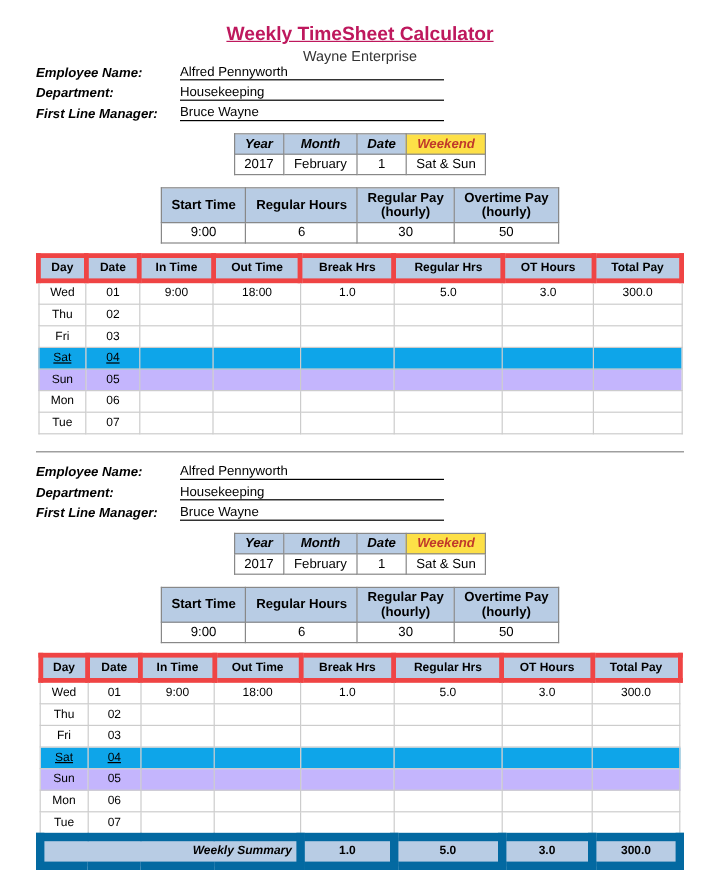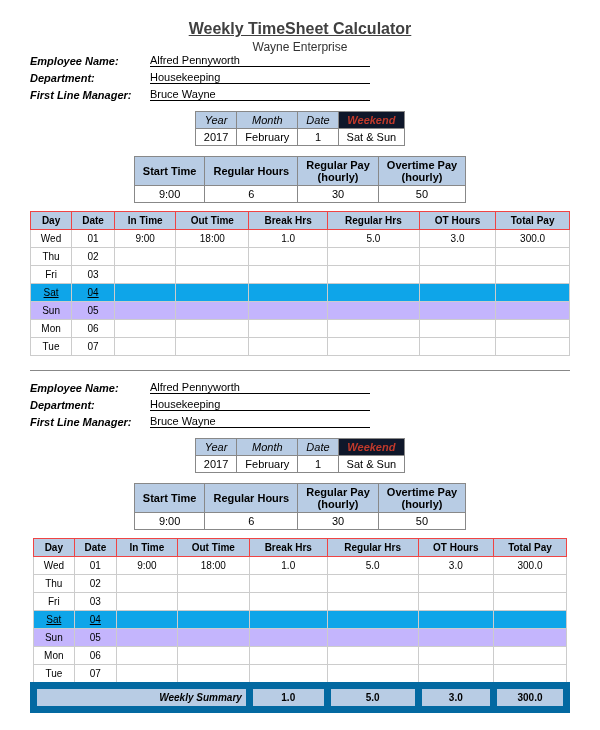--- a/index.html
+++ b/index.html
@@ -8,21 +8,21 @@
       font-size: 11px;
       background: #fff;
       color: #000;
       width: 600px;
       min-height: 730px;
       padding: 20px 30px;
     }
     .page-title {
       text-align: center;
       font-size: 16px;
-      color: #404040;
+      color: #be185d;
       text-decoration: underline;
       font-weight: bold;
       margin-bottom: 2px;
     }
     .company-name {
       text-align: center;
       font-size: 12px;
       color: #333;
     }
     .field-row {
@@ -49,24 +49,24 @@
     }
     .small-table td, .small-table th {
       border: 1px solid #888;
       padding: 2px 8px;
       text-align: center;
       font-size: 11px;
     }
     .header-blue {
       background-color: #b8cce4;
       font-style: italic;
-      font-weight: normal;
+      font-weight: bold;
     }
     .header-pink {
-      background-color: #0f172a;
+      background-color: #fde047;
       font-style: italic;
       font-weight: bold;
       color: #c0392b;
       margin-left: 11px;
     }
     .data-cell {
       background-color: #fff;
     }
     .settings-table {
       border-collapse: collapse;
@@ -82,21 +82,21 @@
       background-color: #b8cce4;
       font-weight: bold;
     }
     .main-table {
       border-collapse: collapse;
       width: 100%;
       margin: 8px 0;
     }
     .main-table th {
       background-color: #b8cce4;
-      border: 1px solid #ef4444;
+      border: 4px solid #ef4444;
       padding: 3px 4px;
       text-align: center;
       font-size: 10px;
       font-weight: bold;
     }
     .main-table td {
       border: 1px solid #ccc;
       padding: 3px 4px;
       text-align: center;
       font-size: 10px;

